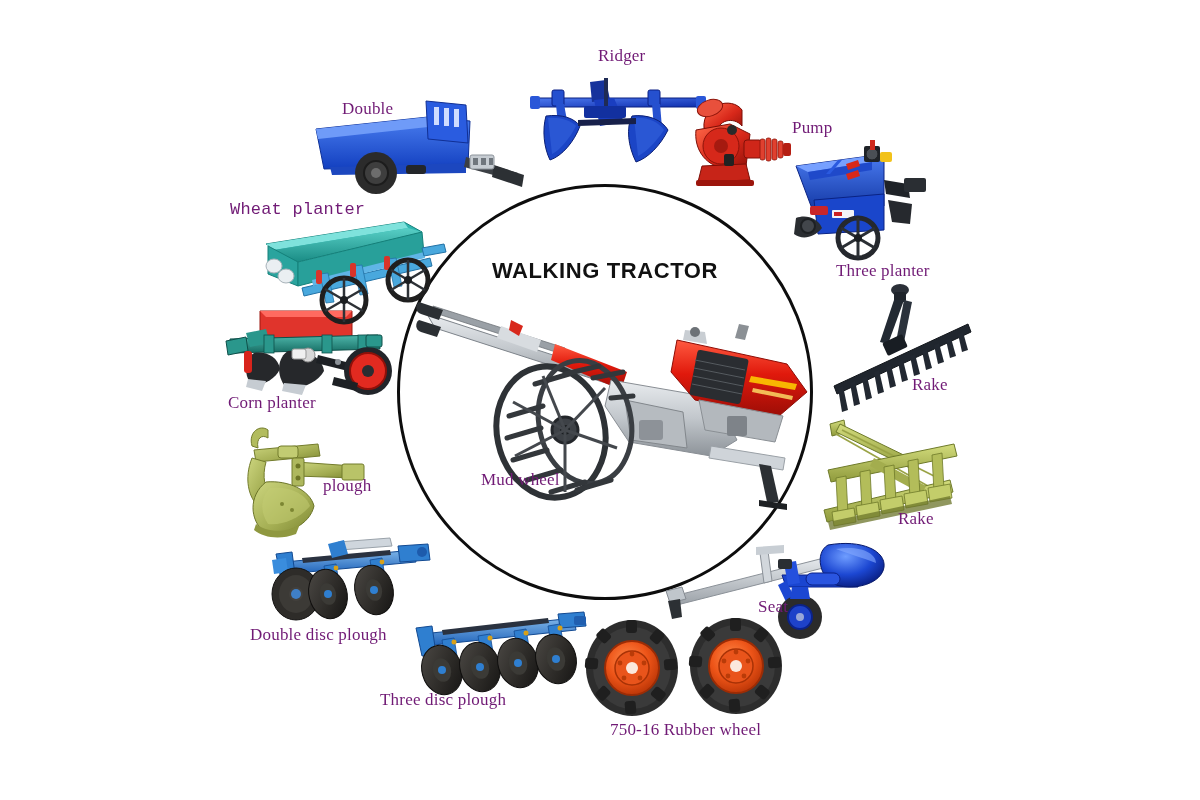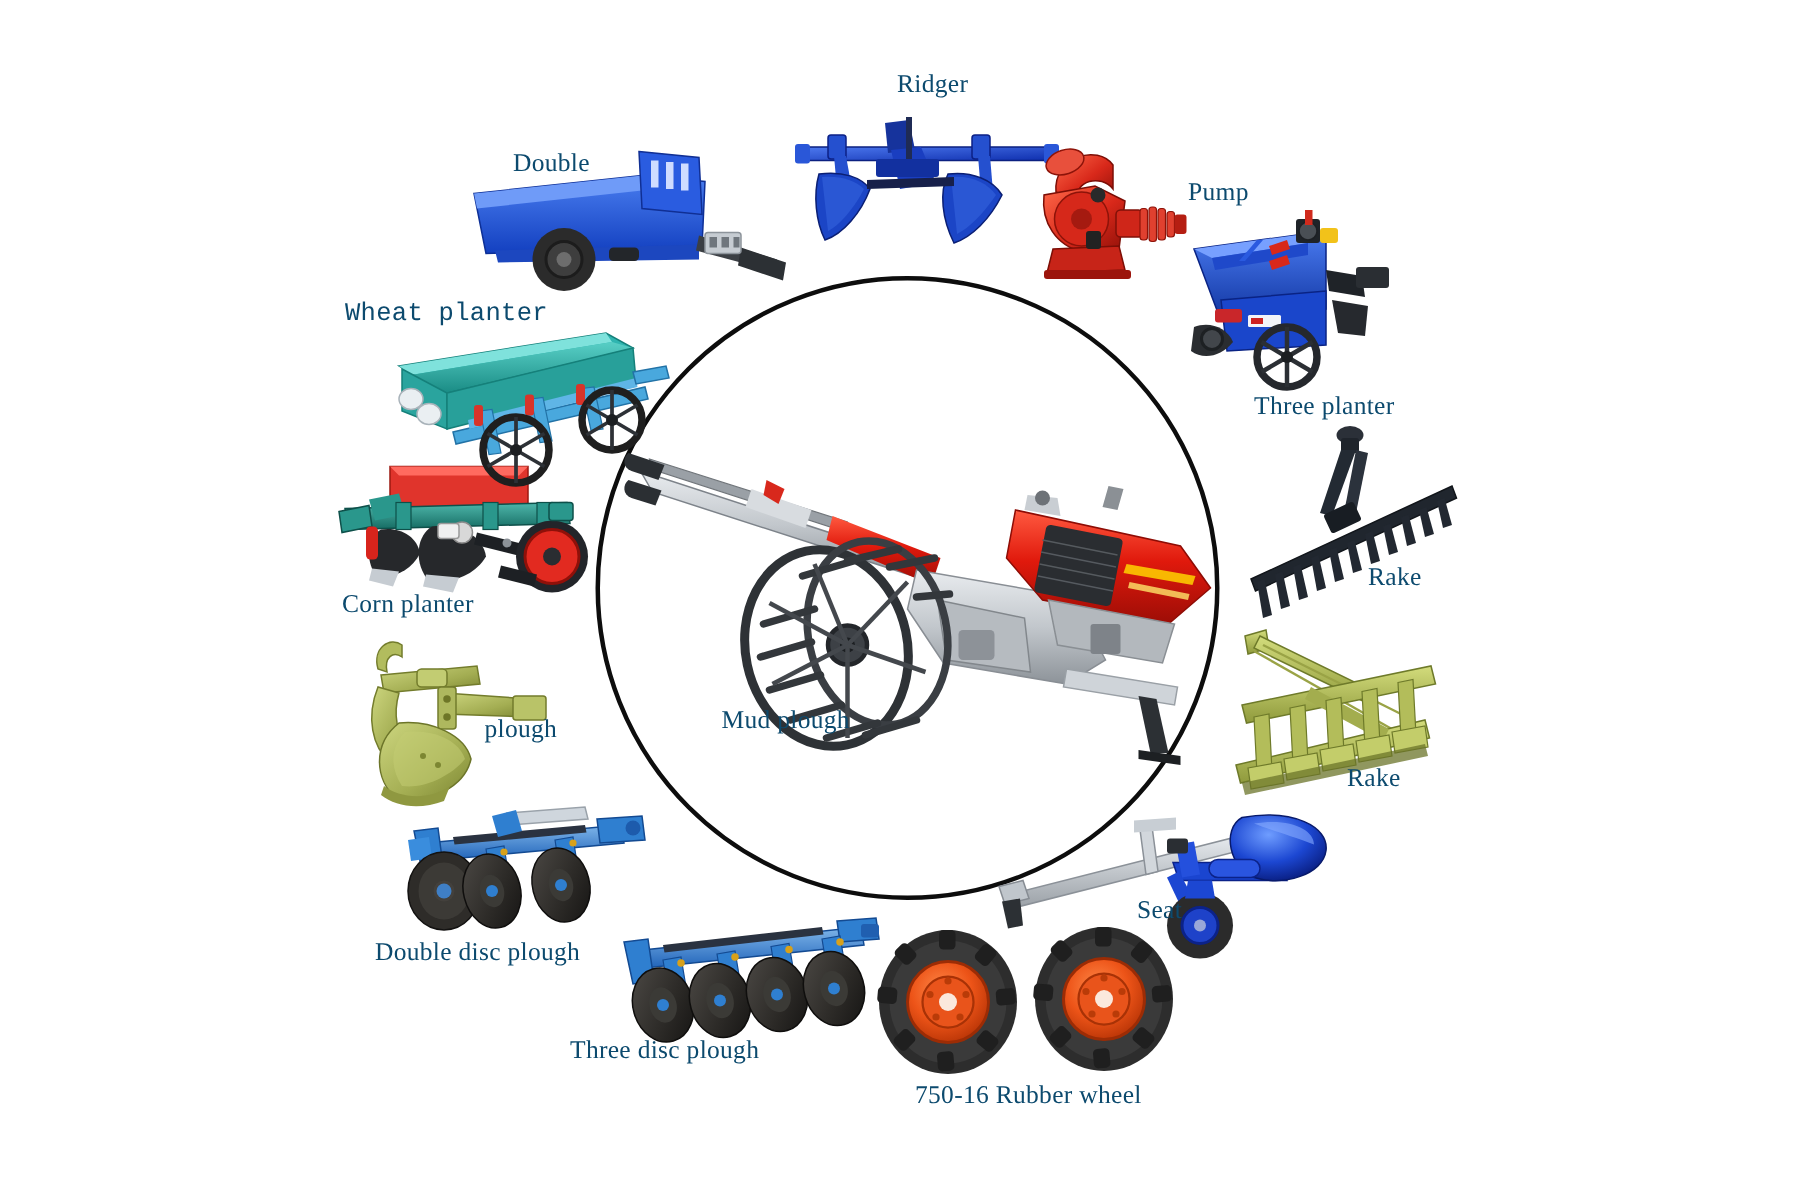--- a/index.html
+++ b/index.html
@@ -10,21 +10,21 @@
   }
   #stage {
     position: relative;
     width: 1200px;
     height: 800px;
     background: #ffffff;
     overflow: hidden;
   }
   .label {
     position: absolute;
-    color: #0c4a6e;
+    color: #701a75;
     font-family: "Liberation Serif", serif;
     font-size: 17px;
     line-height: 1;
     white-space: nowrap;
     letter-spacing: .2px;
   }
   #center-circle {
     position: absolute;
     left: 397px; top: 184px;
     width: 416px; height: 416px;
@@ -46,20 +46,21 @@
   }
   .art { position: absolute; }
   svg { display: block; overflow: visible; }
 </style>
 </head>
 <body>
 
 <div id="stage">
 
   <div id="center-circle"></div>
+  <div id="center-title">WALKING TRACTOR</div>
 
   <div class="art" style="left:415px; top:280px; width:400px; height:240px;">
     <svg width="400" height="240" viewBox="0 0 400 240">
       <defs>
         <linearGradient id="tgRed" x1="0" y1="0" x2="0" y2="1">
           <stop offset="0%" stop-color="#ff5a40"></stop>
           <stop offset="45%" stop-color="#e0190c"></stop>
           <stop offset="100%" stop-color="#9c0d06"></stop>
         </linearGradient>
         <linearGradient id="tgSil" x1="0" y1="0" x2="0" y2="1">
@@ -138,21 +139,21 @@
           <line x1="150" y1="150" x2="128" y2="96"></line>
           <line x1="150" y1="150" x2="190" y2="108"></line>
           <line x1="150" y1="150" x2="202" y2="168"></line>
           <line x1="150" y1="150" x2="150" y2="212"></line>
           <line x1="150" y1="150" x2="100" y2="176"></line>
           <line x1="150" y1="150" x2="98" y2="122"></line>
         </g>
       </g>
     </svg>
   </div>
-  <div class="label" style="left:481px; top:471px;">Mud plough</div>
+  <div class="label" style="left:481px; top:471px;">Mud wheel</div>
 
   <div class="art" style="left:310px; top:95px; width:220px; height:100px;">
     <svg width="220" height="100" viewBox="0 0 220 100">
       <defs>
         <linearGradient id="blu1" x1="0" y1="0" x2="0" y2="1">
           <stop offset="0%" stop-color="#4a7ef0"></stop>
           <stop offset="100%" stop-color="#1340c0"></stop>
         </linearGradient>
       </defs>
 

